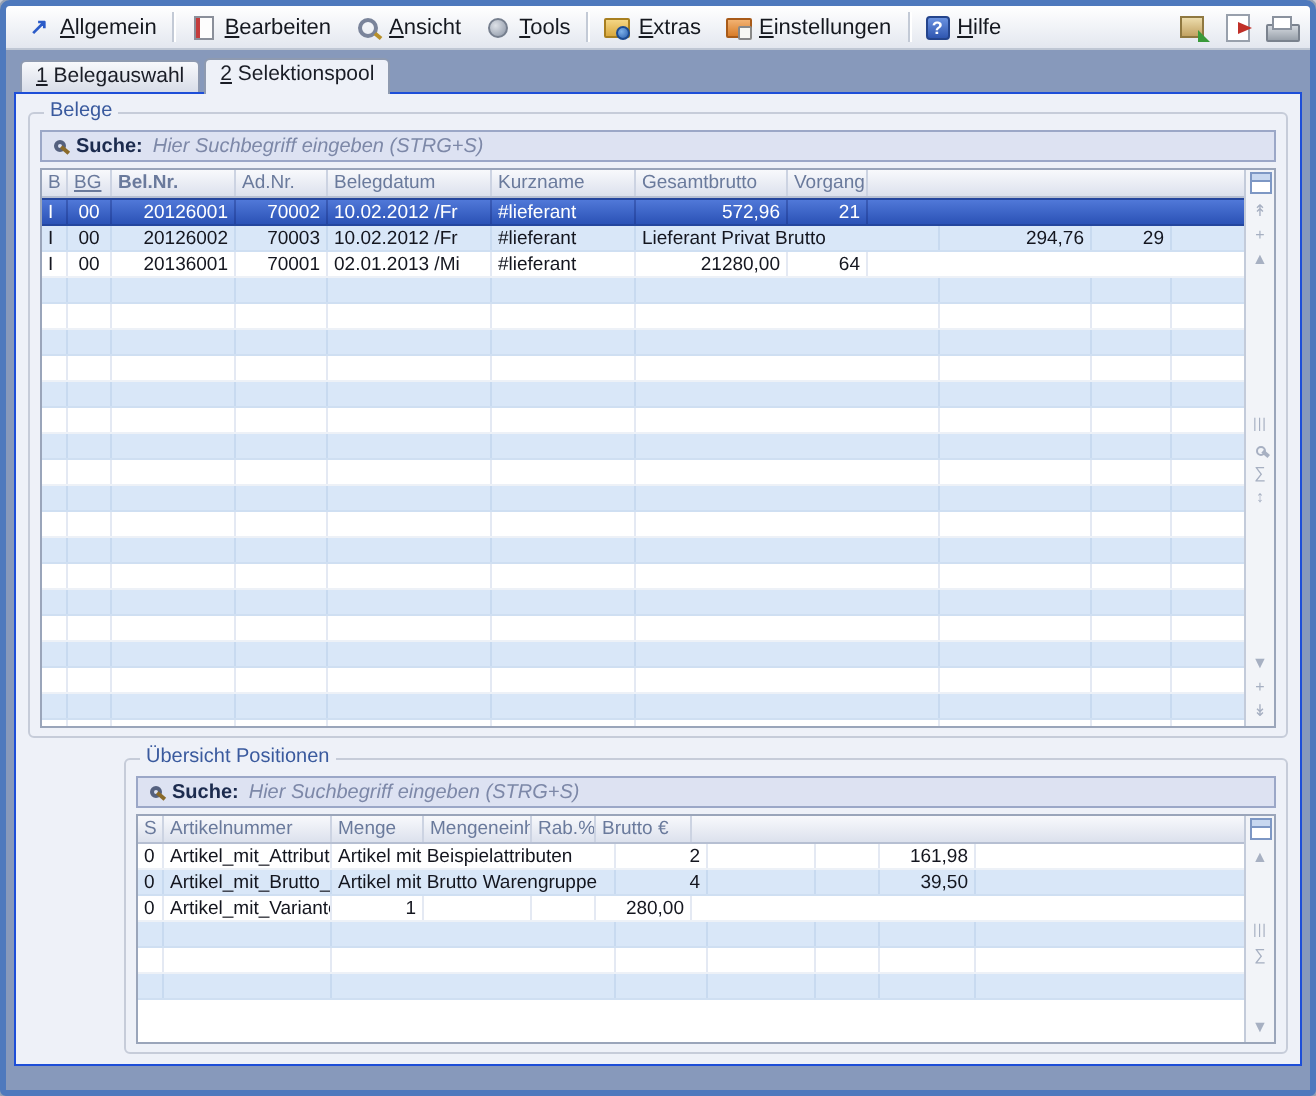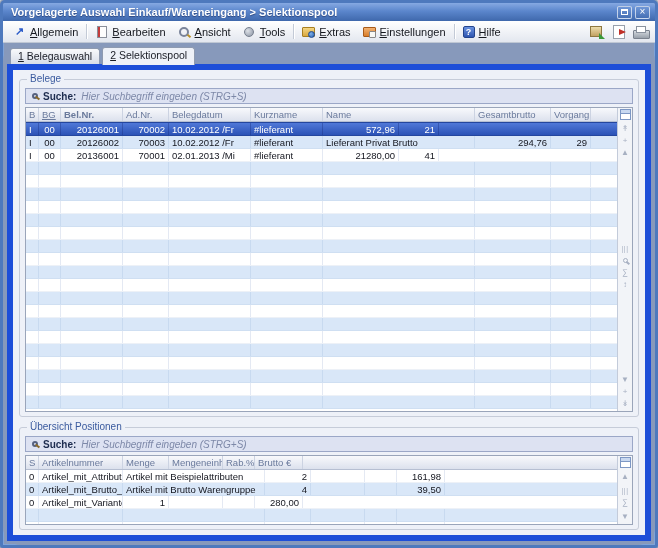--- a/index.html
+++ b/index.html
@@ -50,32 +50,32 @@
   .ri.package-icon::after { content:""; position:absolute; right:0; bottom:0; width:0; height:0;
     border-left:6px solid #3a9a3a; border-top:6px solid transparent; }
   .ri.report-icon::before { content:""; position:absolute; left:2px; top:0; width:10px; height:12px; background:#fff; border:1px solid #98a0ac; }
   .ri.report-icon::after { content:""; position:absolute; right:1px; top:4px; width:0; height:0;
     border-top:3px solid transparent; border-bottom:3px solid transparent; border-left:7px solid #c03028; }
   .ri.print-icon::before { content:""; position:absolute; left:0; top:5px; width:15px; height:7px;
     background:linear-gradient(#d4d9df,#99a1ab); border:1px solid #7a828e; border-radius:1px; }
   .ri.print-icon::after { content:""; position:absolute; left:3px; top:1px; width:8px; height:5px; background:#fff; border:1px solid #8a929e; }
 
   
-  .content { flex:1; min-height:0; background:#8799bb; padding:4px 4px 4px; display:flex; flex-direction:column;border-radius:18px; }
+  .content { flex:1; min-height:0; background:#8799bb; padding:4px 4px 12px; display:flex; flex-direction:column; }
   .tabs { display:flex; gap:2px; padding-left:3px; height:17px; align-items:flex-end; flex:0 0 auto; }
   .tab { font-size:10.5px; padding:1px 7px 2px; background:linear-gradient(#f8f9fb,#d8dde8); color:#1a1d26;
     border:1px solid #8e9ab0; border-bottom:none; border-radius:3px 3px 0 0; cursor:default; position:relative; }
   .tab.active { background:#eef1f8; z-index:3; margin-bottom:-1px; padding-bottom:4px; }
 
-  .panel { flex:1; min-height:0; background:#eef1f8; border:6px solid #1d4ed8; display:flex; flex-direction:column; padding:9px 6px 5px; }
+  .panel { flex:1; min-height:0; background:#eef1f8; border:1px solid #1d4ed8; display:flex; flex-direction:column; padding:9px 6px 5px; }
 
   .group { position:relative; border:1px solid #c6ccd9; border-radius:3px; padding:8px 4px 4px; display:flex; flex-direction:column; min-height:0; background:#eef1f8; }
   .group-label { position:absolute; top:-7px; left:7px; background:#eef1f8; padding:0 3px; font-size:10px; color:#3a5a9e; }
   .group.grow { flex:1; margin-bottom:10px; }
-  .group.pos { height:103px; flex:0 0 auto; }
+  .group.pos { height:148px; flex:0 0 auto;margin-left:48px; }
 
   .search-row { height:16px; flex:0 0 auto; background:#dde2f2; border:1px solid #9ba7c7;
     display:flex; align-items:center; gap:5px; padding:0 6px; margin:0 1px 3px; font-size:10px; cursor:text; }
   .magshape { width:6px; height:6px; border:2px solid #55617f; border-radius:50%; position:relative; flex:0 0 auto; }
   .magshape::after { content:""; position:absolute; width:5px; height:2px; background:#8a6a2a; right:-4px; bottom:-2px; transform:rotate(40deg); }
   .search-label { font-weight:bold; color:#1c2b4e; }
   .search-ph { font-style:italic; color:#7d88a8; }
 
   .tablewrap { flex:1; min-height:0; display:flex; border:1px solid #9aa5ba; background:#fff; overflow:hidden; margin:0 1px; }
   .tbl { flex:1; min-width:0; display:flex; flex-direction:column; overflow:hidden; }
@@ -100,29 +100,20 @@
   .sic { font-size:8px; color:#a7b0c2; line-height:8px; height:8px; width:13px; display:flex; align-items:center; justify-content:center; cursor:default; }
   .sic.cols { font-size:7px; letter-spacing:0.5px; }
   .mag-mini { width:5px; height:5px; border:1.5px solid #a7b0c2; border-radius:50%; position:relative; display:block; }
   .mag-mini::after { content:""; position:absolute; width:4px; height:1.5px; background:#a7b0c2; right:-3px; bottom:-1px; transform:rotate(40deg); }
 </style>
 </head>
 <body>
 
 <div class="window">
 
-  <div class="titlebar">
-    <span class="title-text">Vorgelagerte Auswahl Einkauf/Wareneingang &gt; Selektionspool</span>
-    <span class="tb-btns">
-      <span class="tb-btn">
-          <span class="restore-glyph"></span>
-        </span>
-      <span class="tb-btn">×</span>
-    </span>
-  </div>
 
   <div class="menubar">
     <span id="menuItems" style="display:flex;align-items:center;">
         <span class="menu-item">
           <span class="mi jump-icon">↗</span>
           <span><u>A</u>llgemein</span>
         </span>
         <span class="menu-sep"></span>
         <span class="menu-item">
           <span class="mi edit-icon"></span>
@@ -175,21 +166,20 @@
         </div>
         <div class="tablewrap">
           <div class="tbl" id="belegeTable">
               <div class="thead">
                 <span class="th" style="width: 13px;">B</span>
                 <span class="th" style="width: 22px; text-decoration: underline;">BG</span>
                 <span class="th" style="width: 62px; font-weight: bold;">Bel.Nr.</span>
                 <span class="th" style="width: 46px;">Ad.Nr.</span>
                 <span class="th" style="width: 82px;">Belegdatum</span>
                 <span class="th" style="width: 72px;">Kurzname</span>
-                <span class="th" style="width: 152px;">Name</span>
                 <span class="th" style="width: 76px;">Gesamtbrutto</span>
                 <span class="th" style="width: 40px;">Vorgang</span>
                 <span class="th fillcell"></span>
               </div>
               <div class="trow sel">
                 <span class="td" style="width: 13px;">I</span>
                 <span class="td c" style="width: 22px;">00</span>
                 <span class="td r" style="width: 62px;">20126001</span>
                 <span class="td r" style="width: 46px;">70002</span>
                 <span class="td" style="width: 82px;">10.02.2012 /Fr</span>
@@ -211,21 +201,21 @@
                 <span class="td fillcell"></span>
               </div>
               <div class="trow">
                 <span class="td" style="width: 13px;">I</span>
                 <span class="td c" style="width: 22px;">00</span>
                 <span class="td r" style="width: 62px;">20136001</span>
                 <span class="td r" style="width: 46px;">70001</span>
                 <span class="td" style="width: 82px;">02.01.2013 /Mi</span>
                 <span class="td" style="width: 72px;">#lieferant</span>
                 <span class="td r" style="width: 76px;">21280,00</span>
-                <span class="td r" style="width: 40px;">41</span>
+                <span class="td r" style="width: 40px;">64</span>
                 <span class="td fillcell"></span>
               </div>
               <div class="trow alt">
                 <span class="td" style="width: 13px;"></span>
                 <span class="td c" style="width: 22px;"></span>
                 <span class="td r" style="width: 62px;"></span>
                 <span class="td r" style="width: 46px;"></span>
                 <span class="td" style="width: 82px;"></span>
                 <span class="td" style="width: 72px;"></span>
                 <span class="td" style="width: 152px;"></span>

